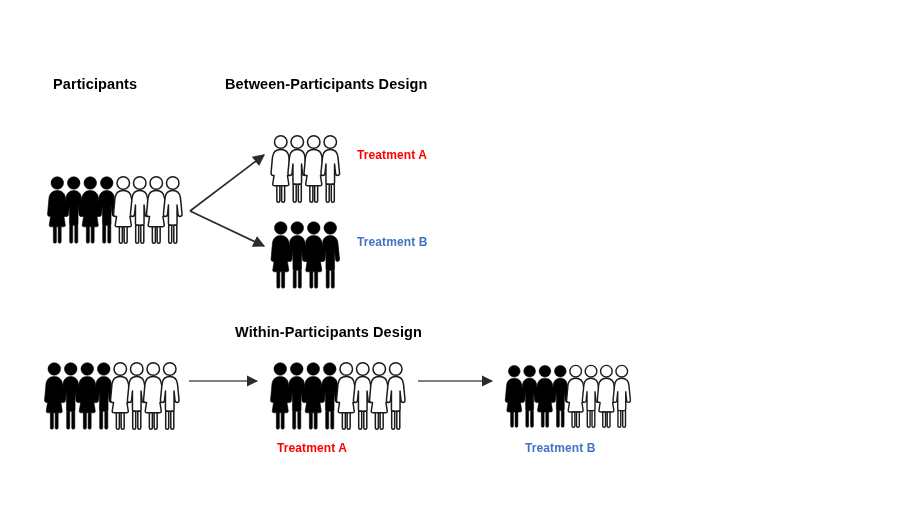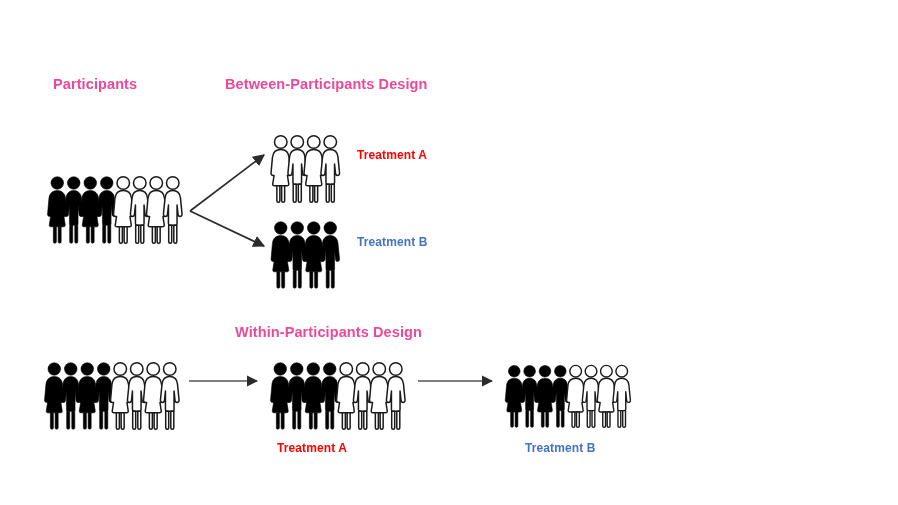--- a/index.html
+++ b/index.html
@@ -15,21 +15,21 @@
     width: 898px;
     height: 505px;
     background: #ffffff;
     overflow: hidden;
   }
   .heading {
     position: absolute;
     font-family: "Liberation Sans", sans-serif;
     font-weight: bold;
     font-size: 14.5px;
-    color: #ec4899;
+    color: #000000;
     white-space: nowrap;
     letter-spacing: 0.1px;
   }
   .treat-label {
     position: absolute;
     font-family: "Liberation Sans", sans-serif;
     font-weight: bold;
     font-size: 12px;
     white-space: nowrap;
     letter-spacing: 0.1px;

